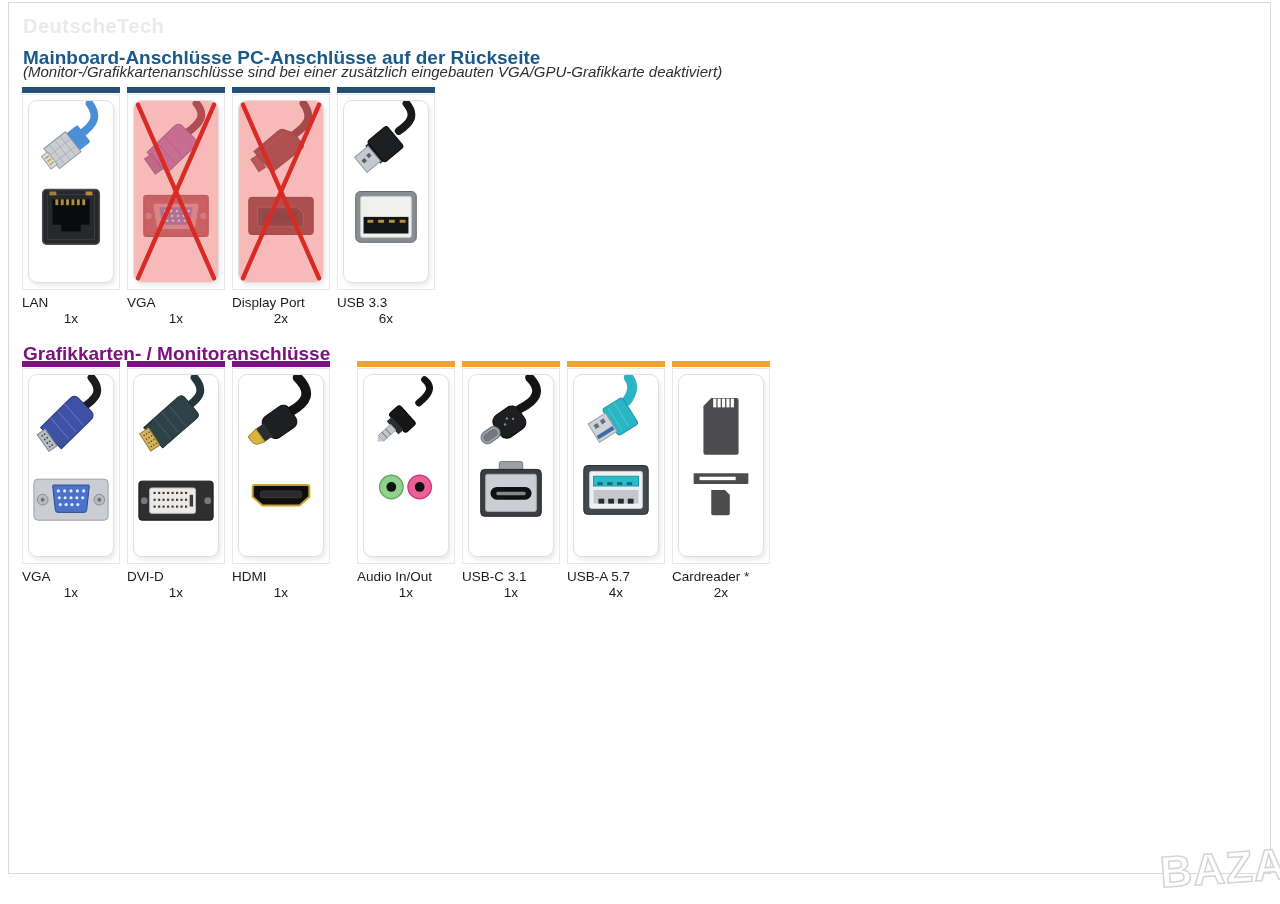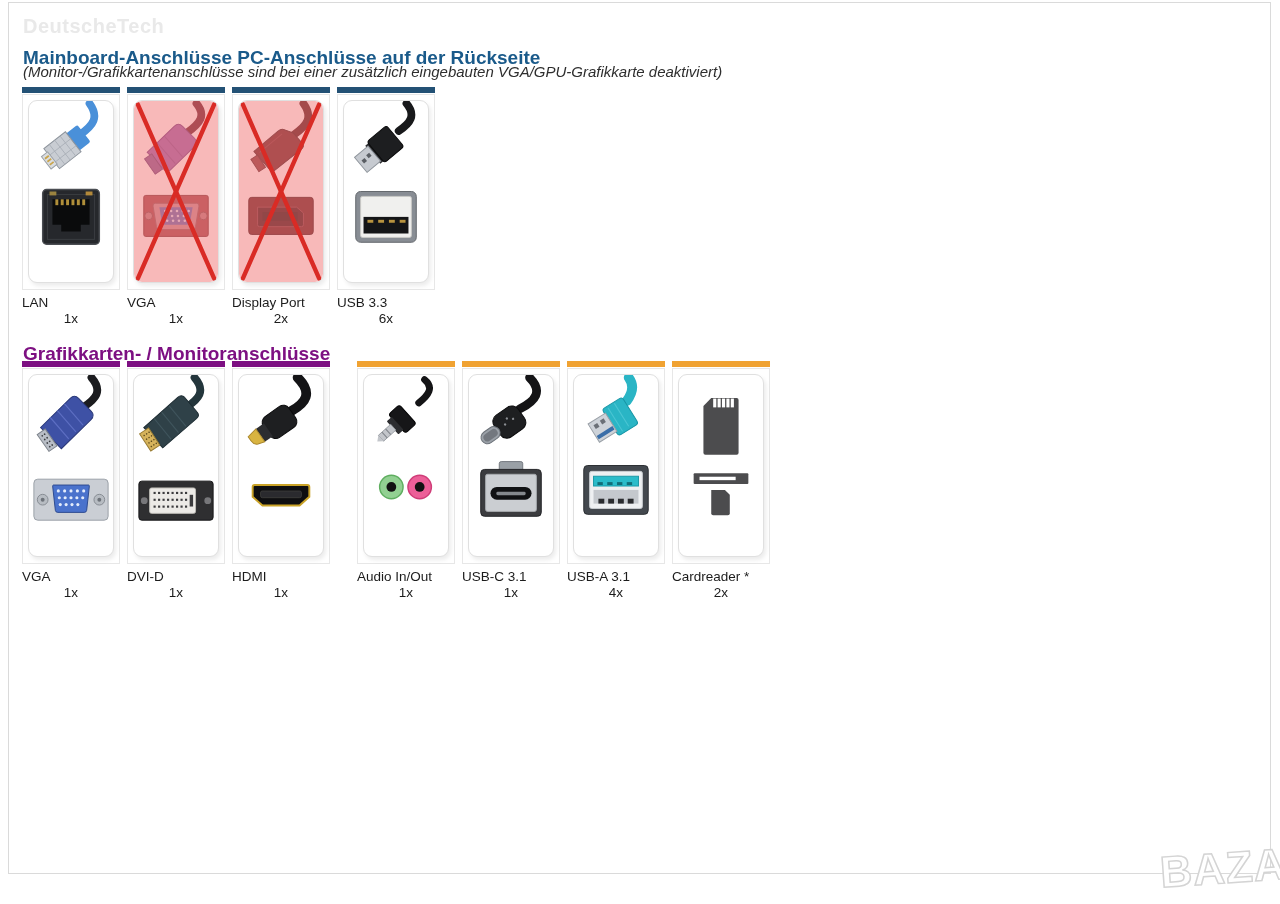--- a/index.html
+++ b/index.html
@@ -369,21 +369,21 @@
     <rect x="44" y="109" width="5.5" height="3" fill="#116e79"></rect>
               <rect x="54" y="109" width="5.5" height="3" fill="#116e79"></rect>
     <rect x="20" y="117" width="46" height="14" fill="#c4c8cd"></rect>
     <rect x="25" y="126" width="6" height="5" fill="#2a2c2f"></rect>
               <rect x="35" y="126" width="6" height="5" fill="#2a2c2f"></rect>
     <rect x="45" y="126" width="6" height="5" fill="#2a2c2f"></rect>
               <rect x="55" y="126" width="6" height="5" fill="#2a2c2f"></rect>
   </svg>
           </div>
     </div>
-    <div class="card-label">USB-A 3.1</div>
+    <div class="card-label">USB-A 5.7</div>
     <div class="card-count">4x</div>
   </div>
 
   <div class="card" style="left: 663px; top: 358px;">
     <div class="card-bar" style="background: rgb(240, 162, 50);"></div>
     <div class="card-body">
       <div class="frame">
             <svg class="icon" viewBox="0 0 86 184" xmlns="http://www.w3.org/2000/svg">
     <path d="M25 31 L33 23 H59 Q61 23 61 25 V79 Q61 81 59 81 H27 Q25 81 25 79 Z" fill="#4c4c4e"></path>
     <rect x="35" y="23.5" width="3.2" height="9" fill="#ffffff"></rect>

